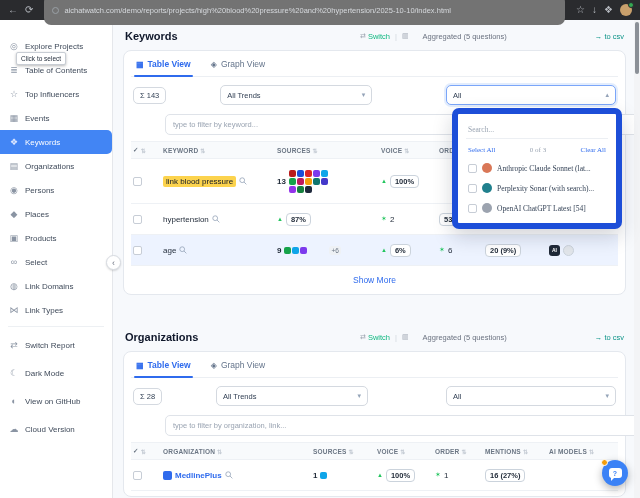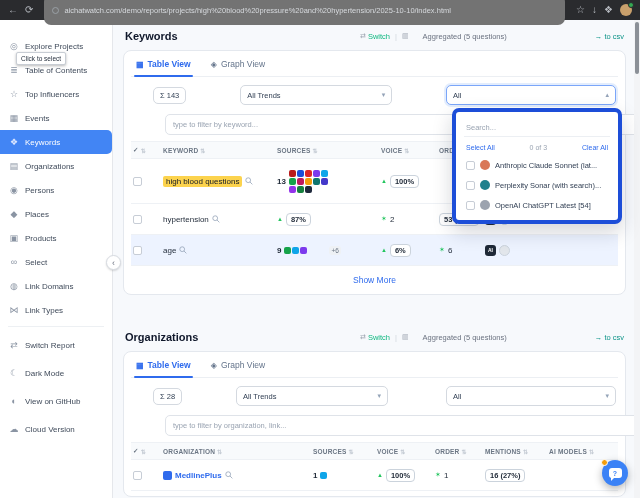--- a/index.html
+++ b/index.html
@@ -43,21 +43,21 @@
   .csv-link { margin-left:auto; color:#0d9488; font-size:7.5px; cursor:pointer; }
 
   .card { background:#fff; border:1px solid #e4e8ee; border-radius:8px; padding:0 7px 5px 7px; }
   .tabs { display:flex; gap:16px; border-bottom:1px solid #eceff3; padding:0 3px; }
   .tab { display:flex; align-items:center; gap:4px; font-size:8.5px; color:#64748b; padding:8px 2px 7px; position:relative; cursor:pointer; }
   .tab-ico { font-size:8px; }
   .tab.active { color:#2f6bed; font-weight:bold; }
   .tab.active::after { content:""; position:absolute; left:0; right:0; bottom:-1px; height:2px; background:#2f6bed; border-radius:1px; }
 
   .controls { display:flex; align-items:center; padding:8px 2px 6px; }
-  .sigma-badge { border:1px solid #d4d9e0; border-radius:5px; font-size:7.5px; color:#334155; padding:3px 6px; white-space:nowrap;margin-left:20px; }
+  .sigma-badge { border:1px solid #d4d9e0; border-radius:5px; font-size:7.5px; color:#334155; padding:3px 6px; white-space:nowrap; }
   .select { height:20px; border:1px solid #d4d9e0; border-radius:5px; display:flex; align-items:center; justify-content:space-between; font-size:7.5px; color:#334155; padding:0 6px; background:#fff; cursor:pointer; }
   .select.trends { width:152px; margin-left:54px; }
   .select.models { width:170px; margin-left:auto; }
   .select.open { border-color:#7ba6f9; box-shadow:0 0 0 2px rgba(66,133,244,.15); }
   .chev { color:#94a3b8; font-size:7px; }
 
   .filter-row { padding:2px 2px 6px; }
   .filter-input { width:100%; height:21px; border:1px solid #dfe3e9; border-radius:5px; font-size:7.5px; color:#334155; padding:0 7px; background:#fff; outline:none; font-family:inherit;margin-left:32px; }
   .filter-input::placeholder, .dd-search::placeholder { color:#9aa4b2; }
 
@@ -80,21 +80,21 @@
   .badge { border:1px solid #cbd3dc; border-radius:4px; padding:1px 4px; font-size:7.5px; font-weight:bold; color:#1f2937; background:#fff; white-space:nowrap; }
   .star { color:#22c55e; font-size:7px; }
   .ai-chip { width:11px; height:11px; border-radius:3px; background:#1f2937; color:#fff; font-size:5px; display:flex; align-items:center; justify-content:center; font-weight:bold; flex:none; }
   .ai-circle { width:11px; height:11px; border-radius:50%; background:#e2e6eb; border:1px solid #cbd3dc; flex:none; }
   .show-more { text-align:center; font-size:8.5px; color:#2f6bed; padding:9px 0 4px; cursor:pointer; }
   .mag { flex:none; cursor:pointer; }
   .org-name { color:#2f6bed; font-weight:bold; }
   .org-ico { width:9px; height:9px; border-radius:2px; background:#2f6bed; flex:none; }
 
   
-  .dropdown { position:absolute; top:108px; right:18px; width:170px; background:#fff; border:4px solid #1d4ed8; border-radius:7px; box-shadow:0 8px 20px rgba(15,23,42,.18); z-index:45; padding:4px 0 5px; }
+  .dropdown { position:absolute; top:108px; right:18px; width:170px; background:#fff; border:6px solid #1d4ed8; border-radius:7px; box-shadow:0 8px 20px rgba(15,23,42,.18); z-index:45; padding:4px 0 5px;font-family:Liberation Serif, serif; }
   .dd-search { width:calc(100% - 16px); margin:2px 8px; border:none; border-bottom:1px solid #eceff3; font-size:7.5px; padding:4px 2px; outline:none; color:#334155; font-family:inherit; }
   .dd-links { display:flex; align-items:center; justify-content:space-between; padding:5px 10px 4px; font-size:7px; }
   .dd-link { color:#2f6bed; cursor:pointer; }
   .dd-count { color:#9aa4b2; }
   .dd-opt { display:flex; align-items:center; gap:5px; padding:5px 10px; font-size:7.5px; color:#334155; cursor:pointer; }
   .opt-ico { width:10px; height:10px; border-radius:50%; flex:none; }
   .opt-label { white-space:nowrap; overflow:hidden; text-overflow:ellipsis; }
 
   
   .fab { position:absolute; right:12px; bottom:12px; width:26px; height:26px; border-radius:50%; background:#3b82f6; box-shadow:0 3px 8px rgba(0,0,0,.3); display:flex; align-items:center; justify-content:center; z-index:60; cursor:pointer; }
@@ -253,21 +253,21 @@
           <div class="th">ORDER</div>
           <div class="th">MENTIONS</div>
           <div class="th">AI MODELS</div>
         </div>
 
         <div class="trow kw-grid r-tall">
           <div class="cell">
               <span class="cb"></span>
             </div>
           <div class="cell">
-            <span class="hl">high blood questions</span>
+            <span class="hl">link blood pressure</span>
             <svg class="mag" viewBox="0 0 10 10" width="8" height="8">
                 <circle cx="4" cy="4" r="3" fill="none" stroke="#94a3b8"></circle>
                 <line x1="6.3" y1="6.3" x2="9.2" y2="9.2" stroke="#94a3b8"></line>
               </svg>
           </div>
           <div class="cell">
             <span class="srcnum">13</span>
             <span class="favs">
                 <span class="fav" style="background: rgb(185, 28, 28);"></span>
                 <span class="fav" style="background: rgb(29, 78, 216);"></span>
@@ -343,20 +343,23 @@
           </div>
           <div class="cell">
             <span class="up">▲</span>
             <span class="badge">6%</span>
           </div>
           <div class="cell">
             <span class="star">✶</span>
             <span>6</span>
           </div>
           <div class="cell">
+              <span class="badge">20 (9%)</span>
+            </div>
+          <div class="cell">
             <span class="ai-chip">AI</span>
             <span class="ai-circle"></span>
           </div>
         </div>
       </div>
 
       <div class="show-more">Show More</div>
     </div>
 
     <div class="sec-head sec2">

